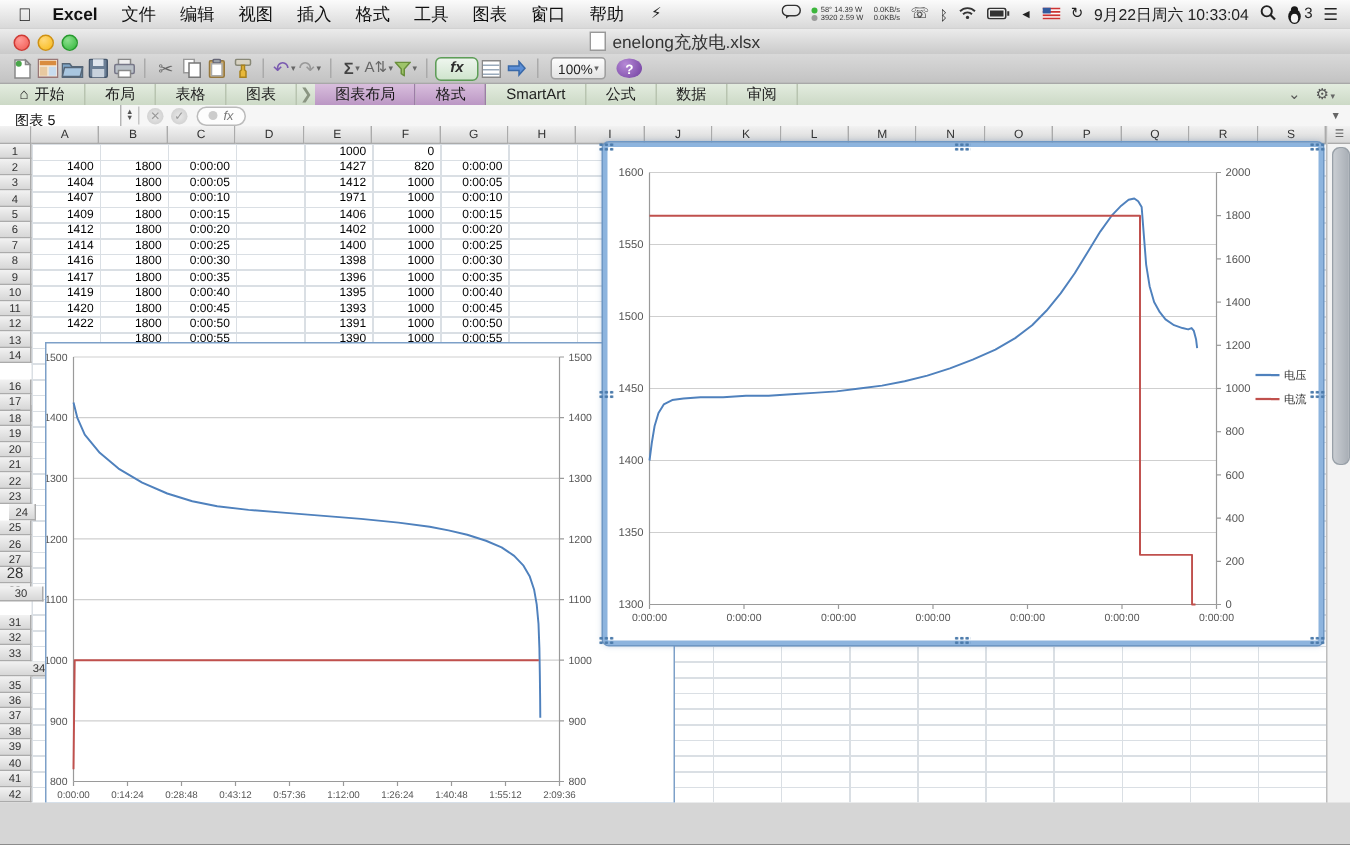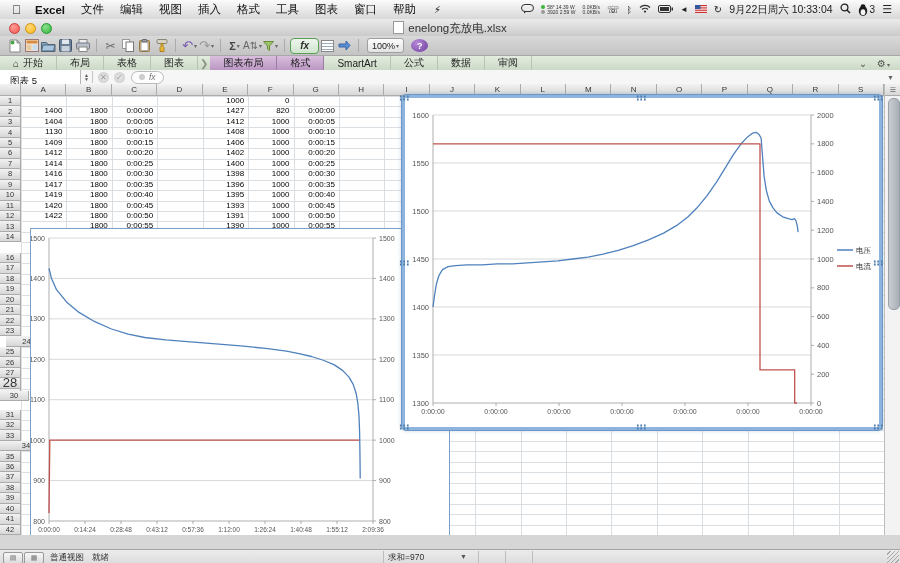--- a/index.html
+++ b/index.html
@@ -380,25 +380,25 @@
       <div class="rowhead" style="left: 0px; top: 147.876px; width: 21px; height: 10.452px; font-size: 7.5px;">14</div>
       <div class="rowhead" style="left: 0px; top: 158.328px; width: 21px; height: 10.452px; font-size: 7.5px; margin-top: 28px;">15</div>
       <div class="rowhead" style="left: 0px; top: 168.78px; width: 21px; height: 10.452px; font-size: 7.5px;">16</div>
       <div class="rowhead" style="left: 0px; top: 179.232px; width: 21px; height: 10.452px; font-size: 7.5px;">17</div>
       <div class="rowhead" style="left: 0px; top: 189.684px; width: 21px; height: 10.452px; font-size: 7.5px;">18</div>
       <div class="rowhead" style="left: 0px; top: 200.136px; width: 21px; height: 10.452px; font-size: 7.5px;">19</div>
       <div class="rowhead" style="left: 0px; top: 210.588px; width: 21px; height: 10.452px; font-size: 7.5px;">20</div>
       <div class="rowhead" style="left: 0px; top: 221.04px; width: 21px; height: 10.452px; font-size: 7.5px;">21</div>
       <div class="rowhead" style="left: 0px; top: 231.492px; width: 21px; height: 10.452px; font-size: 7.5px;">22</div>
       <div class="rowhead" style="left: 0px; top: 241.944px; width: 21px; height: 10.452px; font-size: 7.5px;">23</div>
-      <div class="rowhead" style="left: 6px; top: 252.396px; width: 42px; height: 10.452px; font-size: 7.5px;">24</div>
+      <div class="rowhead" style="left: 6px; top: 252.396px; width: 18px; height: 10.452px; font-size: 7.5px;">24</div>
       <div class="rowhead" style="left: 0px; top: 262.848px; width: 21px; height: 10.452px; font-size: 7.5px;">25</div>
       <div class="rowhead" style="left: 0px; top: 273.3px; width: 21px; height: 10.452px; font-size: 7.5px;">26</div>
       <div class="rowhead" style="left: 0px; top: 283.752px; width: 21px; height: 10.452px; font-size: 7.5px;">27</div>
-      <div class="rowhead" style="left: 0px; top: 294.204px; width: 21px; height: 10.452px; font-size: 13px;">28</div>
+      <div class="rowhead" style="left: 0px; top: 294.204px; width: 21px; height: 10.452px; font-size: 10px;">28</div>
       <div class="rowhead" style="left: 0px; top: 304.656px; width: 21px; height: 10.452px; font-size: 7.5px;">29</div>
       <div class="rowhead" style="left: 0px; top: 307px; width: 29px; height: 10.452px; font-size: 7.5px;">30</div>
       <div class="rowhead" style="left: 0px; top: 325.56px; width: 21px; height: 10.452px; font-size: 7.5px;">31</div>
       <div class="rowhead" style="left: 0px; top: 336.012px; width: 21px; height: 10.452px; font-size: 7.5px;">32</div>
       <div class="rowhead" style="left: 0px; top: 346.464px; width: 21px; height: 10.452px; font-size: 7.5px;">33</div>
       <div class="rowhead" style="left: 0px; top: 356.916px; width: 37px; height: 10.452px; font-size: 7.5px; padding-left: 16px;">34</div>
       <div class="rowhead" style="left: 0px; top: 367.368px; width: 21px; height: 10.452px; font-size: 7.5px;">35</div>
       <div class="rowhead" style="left: 0px; top: 377.82px; width: 21px; height: 10.452px; font-size: 7.5px;">36</div>
       <div class="rowhead" style="left: 0px; top: 388.272px; width: 21px; height: 10.452px; font-size: 7.5px;">37</div>
       <div class="rowhead" style="left: 0px; top: 398.724px; width: 21px; height: 10.452px; font-size: 7.5px;">38</div>
@@ -413,24 +413,24 @@
       <div class="cell" style="left: 111.84px; top: 22.452px; width: 45.42px; height: 10.452px;">0:00:00</div>
       <div class="cell" style="left: 202.68px; top: 22.452px; width: 45.42px; height: 10.452px;">1427</div>
       <div class="cell" style="left: 248.1px; top: 22.452px; width: 45.42px; height: 10.452px;">820</div>
       <div class="cell" style="left: 293.52px; top: 22.452px; width: 45.42px; height: 10.452px;">0:00:00</div>
       <div class="cell" style="left: 21px; top: 32.904px; width: 45.42px; height: 10.452px;">1404</div>
       <div class="cell" style="left: 66.42px; top: 32.904px; width: 45.42px; height: 10.452px;">1800</div>
       <div class="cell" style="left: 111.84px; top: 32.904px; width: 45.42px; height: 10.452px;">0:00:05</div>
       <div class="cell" style="left: 202.68px; top: 32.904px; width: 45.42px; height: 10.452px;">1412</div>
       <div class="cell" style="left: 248.1px; top: 32.904px; width: 45.42px; height: 10.452px;">1000</div>
       <div class="cell" style="left: 293.52px; top: 32.904px; width: 45.42px; height: 10.452px;">0:00:05</div>
-      <div class="cell" style="left: 21px; top: 43.356px; width: 45.42px; height: 10.452px;">1130</div>
+      <div class="cell" style="left: 21px; top: 43.356px; width: 45.42px; height: 10.452px;">1407</div>
       <div class="cell" style="left: 66.42px; top: 43.356px; width: 45.42px; height: 10.452px;">1800</div>
       <div class="cell" style="left: 111.84px; top: 43.356px; width: 45.42px; height: 10.452px;">0:00:10</div>
-      <div class="cell" style="left: 202.68px; top: 43.356px; width: 45.42px; height: 10.452px;">1408</div>
+      <div class="cell" style="left: 202.68px; top: 43.356px; width: 45.42px; height: 10.452px;">1971</div>
       <div class="cell" style="left: 248.1px; top: 43.356px; width: 45.42px; height: 10.452px;">1000</div>
       <div class="cell" style="left: 293.52px; top: 43.356px; width: 45.42px; height: 10.452px;">0:00:10</div>
       <div class="cell" style="left: 21px; top: 53.808px; width: 45.42px; height: 10.452px;">1409</div>
       <div class="cell" style="left: 66.42px; top: 53.808px; width: 45.42px; height: 10.452px;">1800</div>
       <div class="cell" style="left: 111.84px; top: 53.808px; width: 45.42px; height: 10.452px;">0:00:15</div>
       <div class="cell" style="left: 202.68px; top: 53.808px; width: 45.42px; height: 10.452px;">1406</div>
       <div class="cell" style="left: 248.1px; top: 53.808px; width: 45.42px; height: 10.452px;">1000</div>
       <div class="cell" style="left: 293.52px; top: 53.808px; width: 45.42px; height: 10.452px;">0:00:15</div>
       <div class="cell" style="left: 21px; top: 64.26px; width: 45.42px; height: 10.452px;">1412</div>
       <div class="cell" style="left: 66.42px; top: 64.26px; width: 45.42px; height: 10.452px;">1800</div>
@@ -599,27 +599,14 @@
           <text x="451" y="170.8" font-size="7.5" fill="#333">电流</text>
         </svg><div class="handle" style="left: -6px; top: -3px;"></div><div class="handle" style="left: 231px; top: -3px;"></div><div class="handle" style="left: 468px; top: -3px;"></div><div class="handle" style="left: -6px; top: 161.5px;"></div><div class="handle" style="left: 468px; top: 161.5px;"></div><div class="handle" style="left: -6px; top: 326px;"></div><div class="handle" style="left: 231px; top: 326px;"></div><div class="handle" style="left: 468px; top: 326px;"></div></div>
     </div>
 
   <div id="vscroll" class="abs">
     <div id="vscroll-top">☰</div>
     <div id="vthumb"></div>
   </div>
 
 
-  <div id="statusbar" class="abs">
-    <div class="viewbtn" style="left:3px;">▤</div>
-    <div class="viewbtn" style="left:24px;">▦</div>
-    <span class="abs" style="left:50px;top:2px;">普通视图</span>
-    <span class="abs" style="left:92px;top:2px;">就绪</span>
-    <span class="abs" style="left:388px;top:2px;">求和=970</span>
-    <span class="abs" style="left:460px;top:3px;font-size:7px;color:#555;">▼</span>
-    <span class="sep" style="left:383px;"></span>
-    <span class="sep" style="left:478px;"></span>
-    <span class="sep" style="left:505px;"></span>
-    <span class="sep" style="left:532px;"></span>
-    <div id="grip"></div>
-  </div>
 
 </div>
 
 </body></html>

